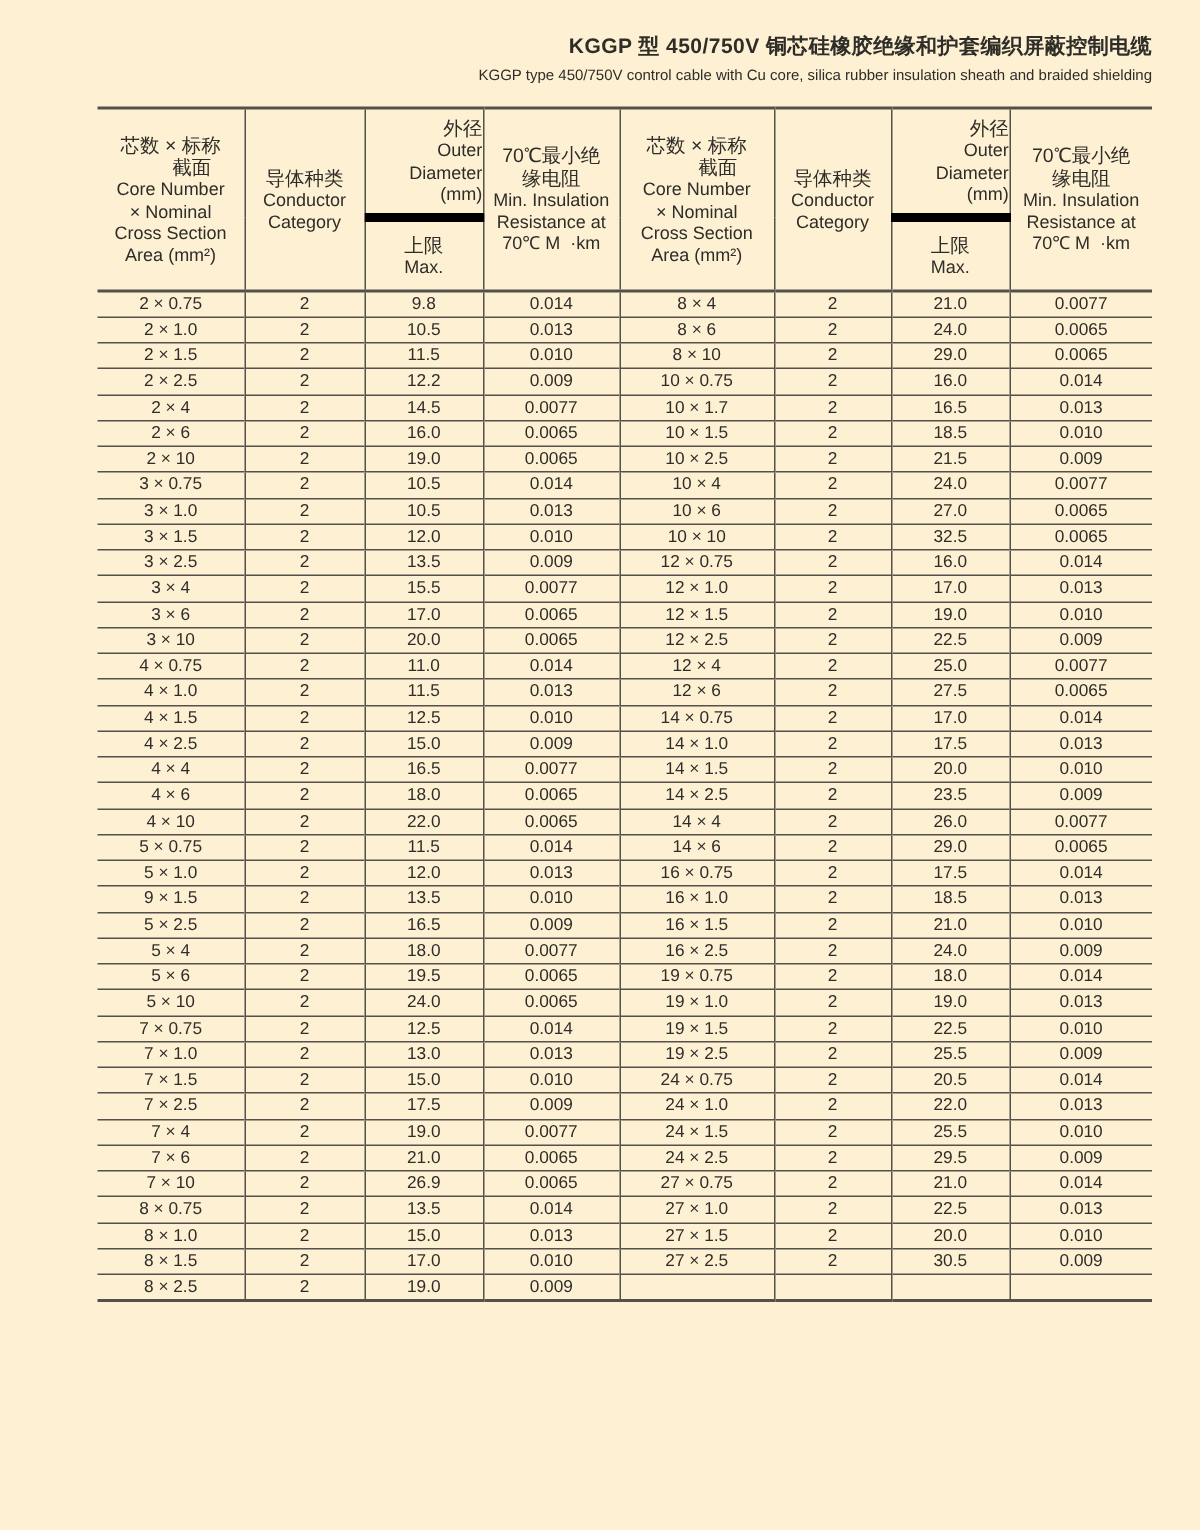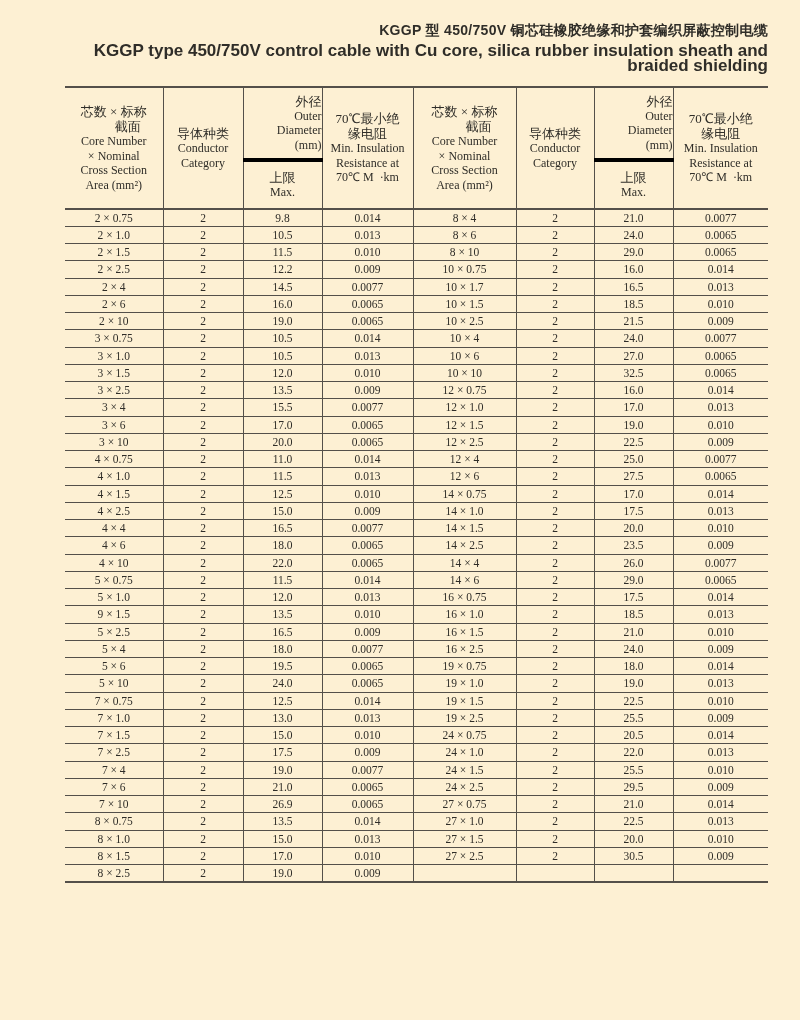--- a/index.html
+++ b/index.html
@@ -6,42 +6,41 @@
   html, body { margin: 0; padding: 0; }
   body {
     width: 800px; height: 1020px;
     background: #fdf0d3;
     color: #2f2d28;
     font-family: "Liberation Sans", sans-serif;
     overflow: hidden;
   }
   .titles { padding: 22px 32px 0 92px; text-align: right; }
   .title-zh { font-size: 14px; font-weight: bold; letter-spacing: 0.3px; line-height: 17px; }
-  .title-en { font-size: 17px; font-weight: bold; margin-top: 4px; line-height: 15px; }
+  .title-en { font-size: 10px; font-weight: normal; margin-top: 4px; line-height: 15px; }
 
   table.spec {
     margin: 13px 0 0 65px;
     width: 703px;
     border-collapse: collapse;
     table-layout: fixed;
-    font-family: Liberation Serif, serif;
   }
   .spec th, .spec td {
     border-left: 1px solid #54504a;
     padding: 0;
     text-align: center;
     vertical-align: middle;
     font-weight: normal;
   }
   .spec .first-col { border-left: none; }
 
   
   .spec thead .head-main th { border-top: 2px solid #54504a; border-bottom: 2px solid #54504a; height: 73px; }
   .spec thead .head-main th.split-top { border-bottom: 3px solid #14532d; text-align: right; }
-  .spec thead .head-sub th { border-top: 4px solid #000000; border-bottom: 2px solid #54504a; height: 49px; }
+  .spec thead .head-sub th { border-top: 6px solid #000000; border-bottom: 2px solid #54504a; height: 49px; }
 
   .spec thead .zh { display: block; font-size: 13px; line-height: 15px; }
   .spec thead .zh-indent { padding-left: 28px; }
   .spec thead .en { display: block; font-size: 12px; line-height: 14.5px; }
 
   
   .spec tbody td {
     border-top: 1px solid #54504a;
     height: 17.25px;
     font-size: 11.5px;

